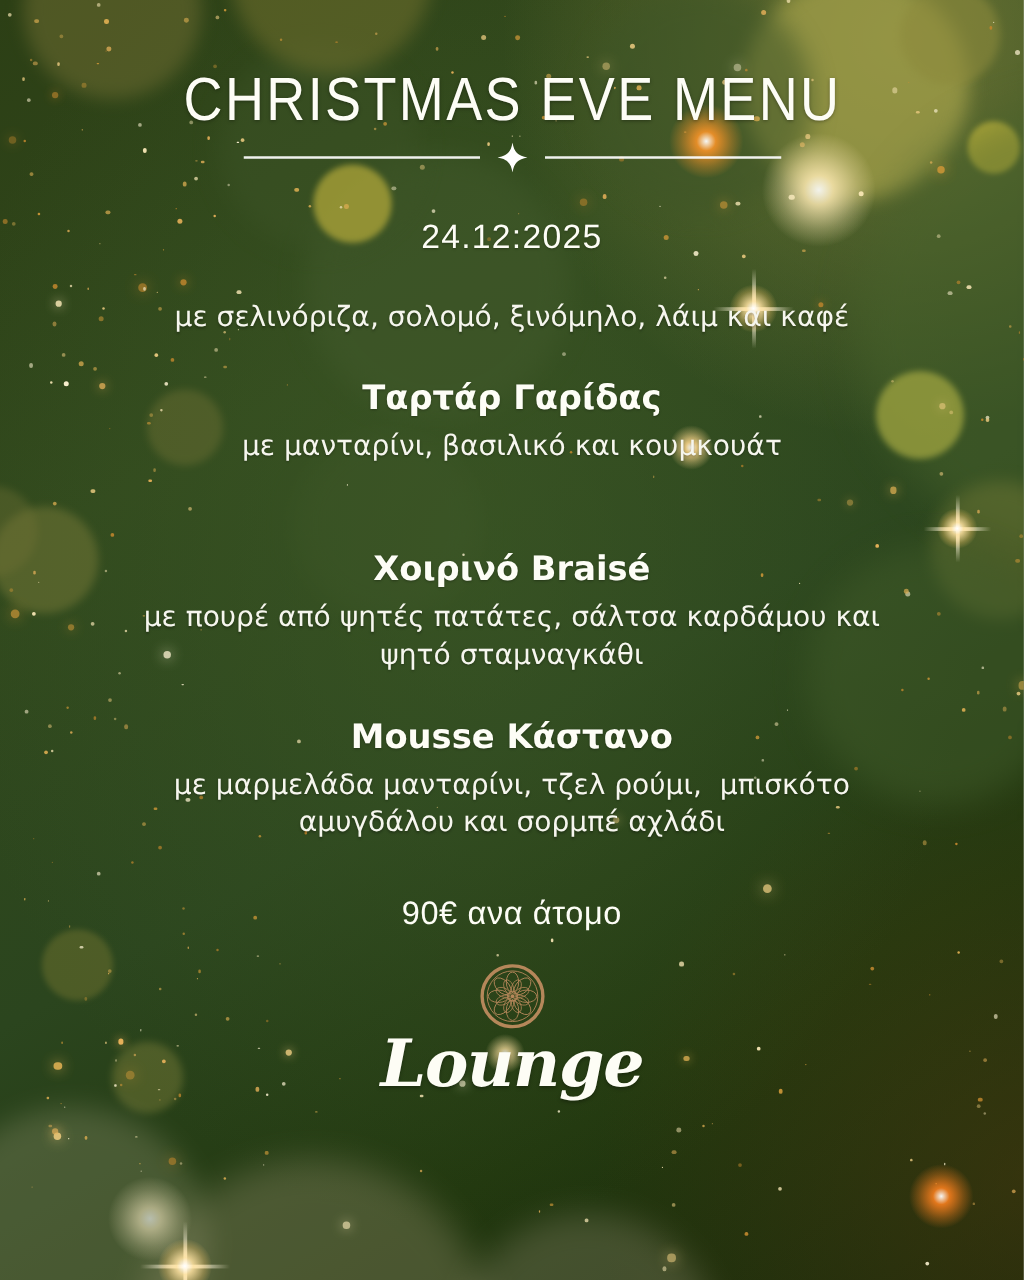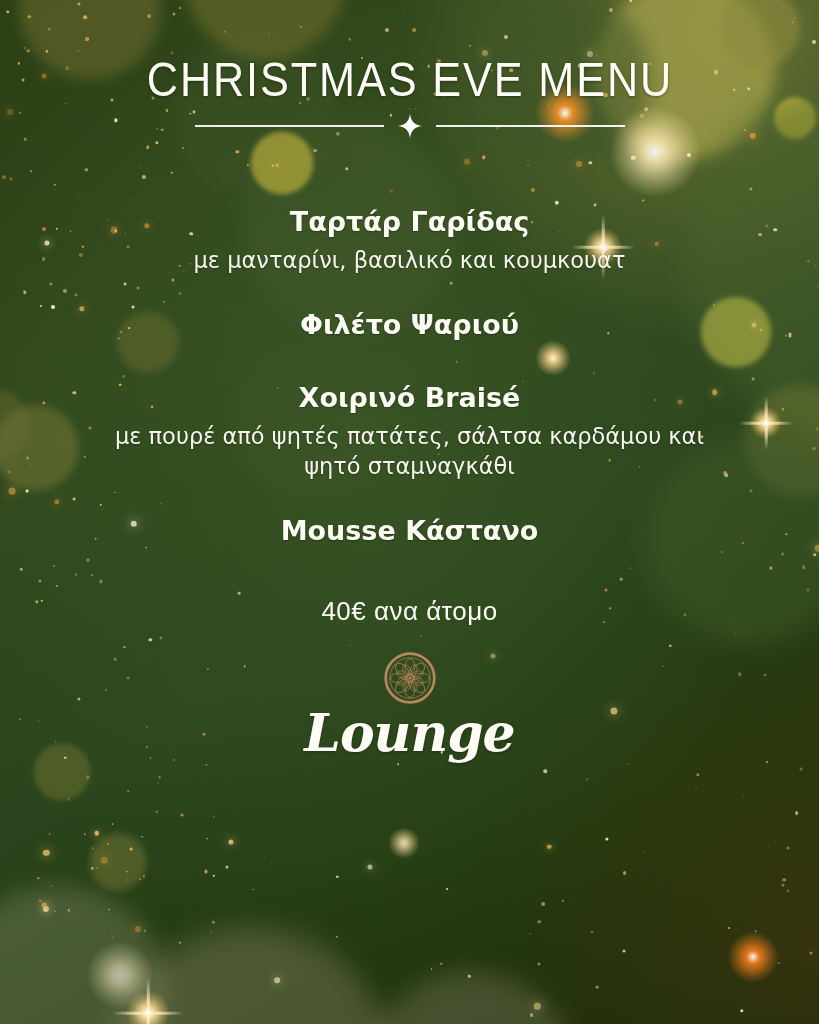--- a/index.html
+++ b/index.html
@@ -451,44 +451,46 @@
   <div class="title">CHRISTMAS EVE MENU</div>
 
   <div class="divider">
     <div class="line"></div>
     <svg class="star-glyph" viewBox="0 0 24 24">
       <path d="M12 0 C13.2 7.6 16.4 10.8 24 12 C16.4 13.2 13.2 16.4 12 24 C10.8 16.4 7.6 13.2 0 12 C7.6 10.8 10.8 7.6 12 0 Z" fill="#ffffff"></path>
     </svg>
     <div class="line"></div>
   </div>
 
+  <div class="date">24.12:2025</div>
 
 
   <div class="course">
+    <div class="course-desc">με σελινόριζα, σολομό, ξινόμηλο, λάιμ και καφέ</div>
   </div>
 
   <div class="course">
     <div class="course-name">Ταρτάρ Γαρίδας</div>
     <div class="course-desc">με μανταρίνι, βασιλικό και κουμκουάτ</div>
   </div>
 
   <div class="course">
-    <div class="course-name">Φιλέτο Ψαριού</div>
   </div>
 
   <div class="course">
     <div class="course-name">Χοιρινό Braisé</div>
     <div class="course-desc">με πουρέ από ψητές πατάτες, σάλτσα καρδάμου και ψητό σταμναγκάθι</div>
   </div>
 
   <div class="course">
     <div class="course-name">Mousse Κάστανο</div>
-  </div>
-
-  <div class="price">40€ ανα άτομο</div>
+    <div class="course-desc">με μαρμελάδα μανταρίνι, τζελ ρούμι,  μπισκότο αμυγδάλου και σορμπέ αχλάδι</div>
+  </div>
+
+  <div class="price">90€ ανα άτομο</div>
 
   <div class="logo">
     <svg class="mandala" viewBox="0 0 120 120">
       <g fill="none" stroke="#b5875a">
         <circle cx="60" cy="60" r="54" stroke-width="6"></circle>
         <circle cx="60" cy="60" r="45" stroke-width="1.6"></circle>
         <g stroke-width="1.6">
           <ellipse cx="60" cy="35" rx="11" ry="18"></ellipse>
           <ellipse cx="60" cy="35" rx="11" ry="18" transform="rotate(45 60 60)"></ellipse>
           <ellipse cx="60" cy="35" rx="11" ry="18" transform="rotate(90 60 60)"></ellipse>

